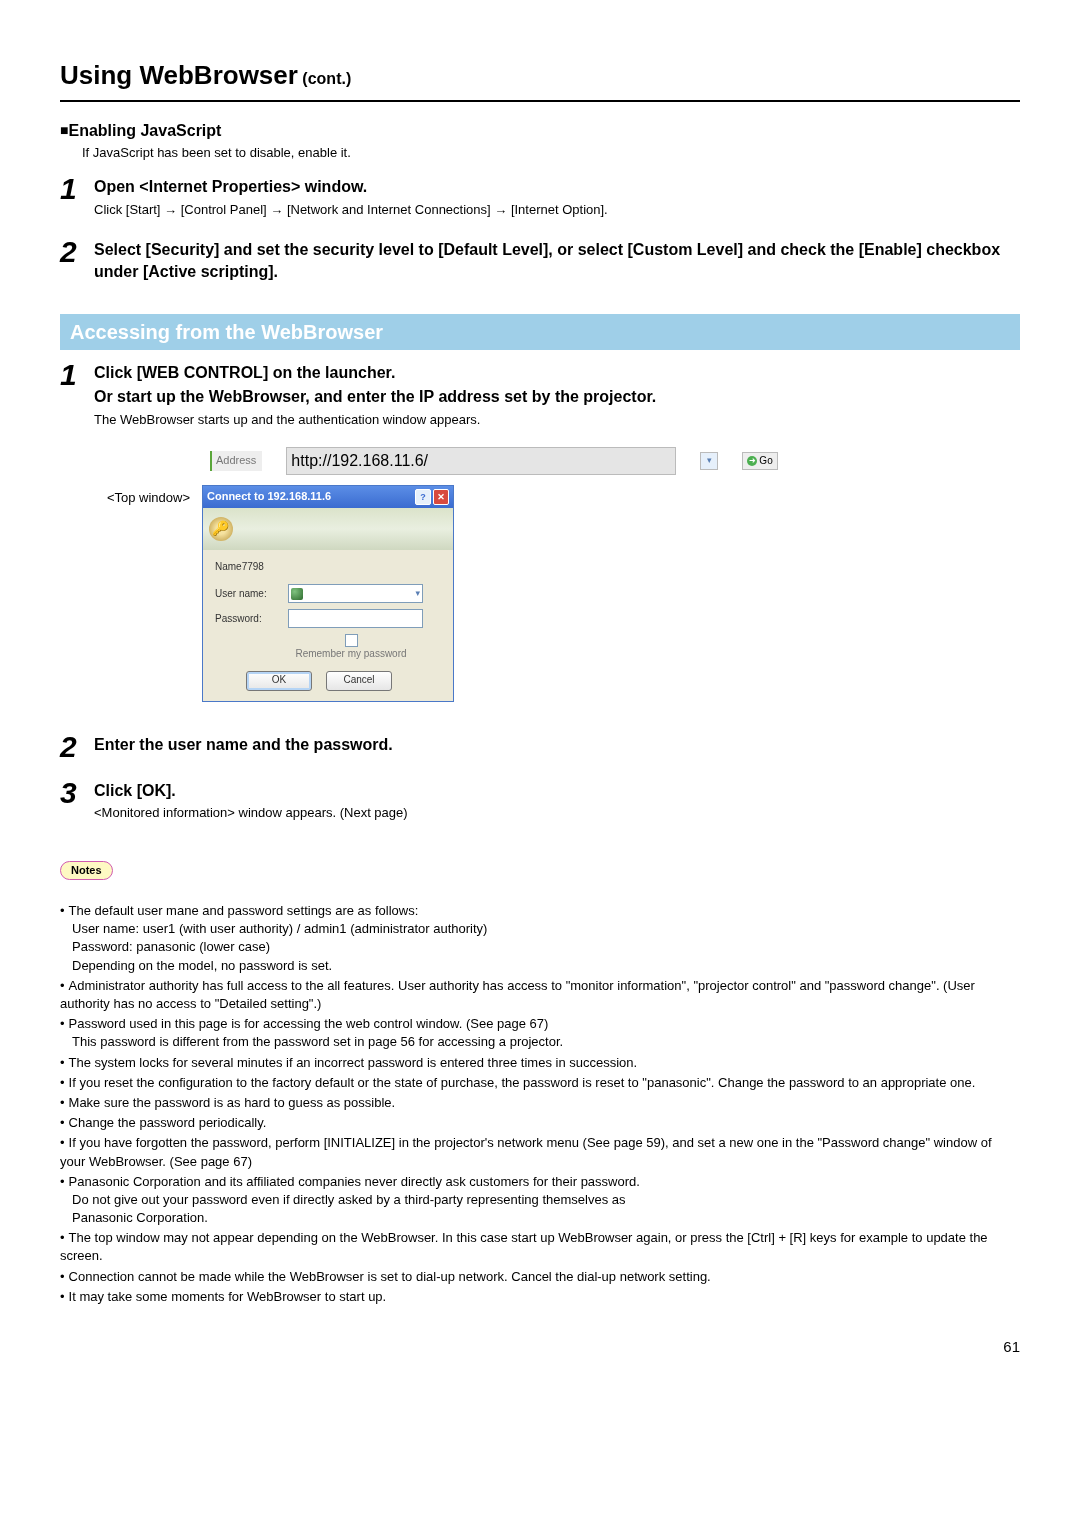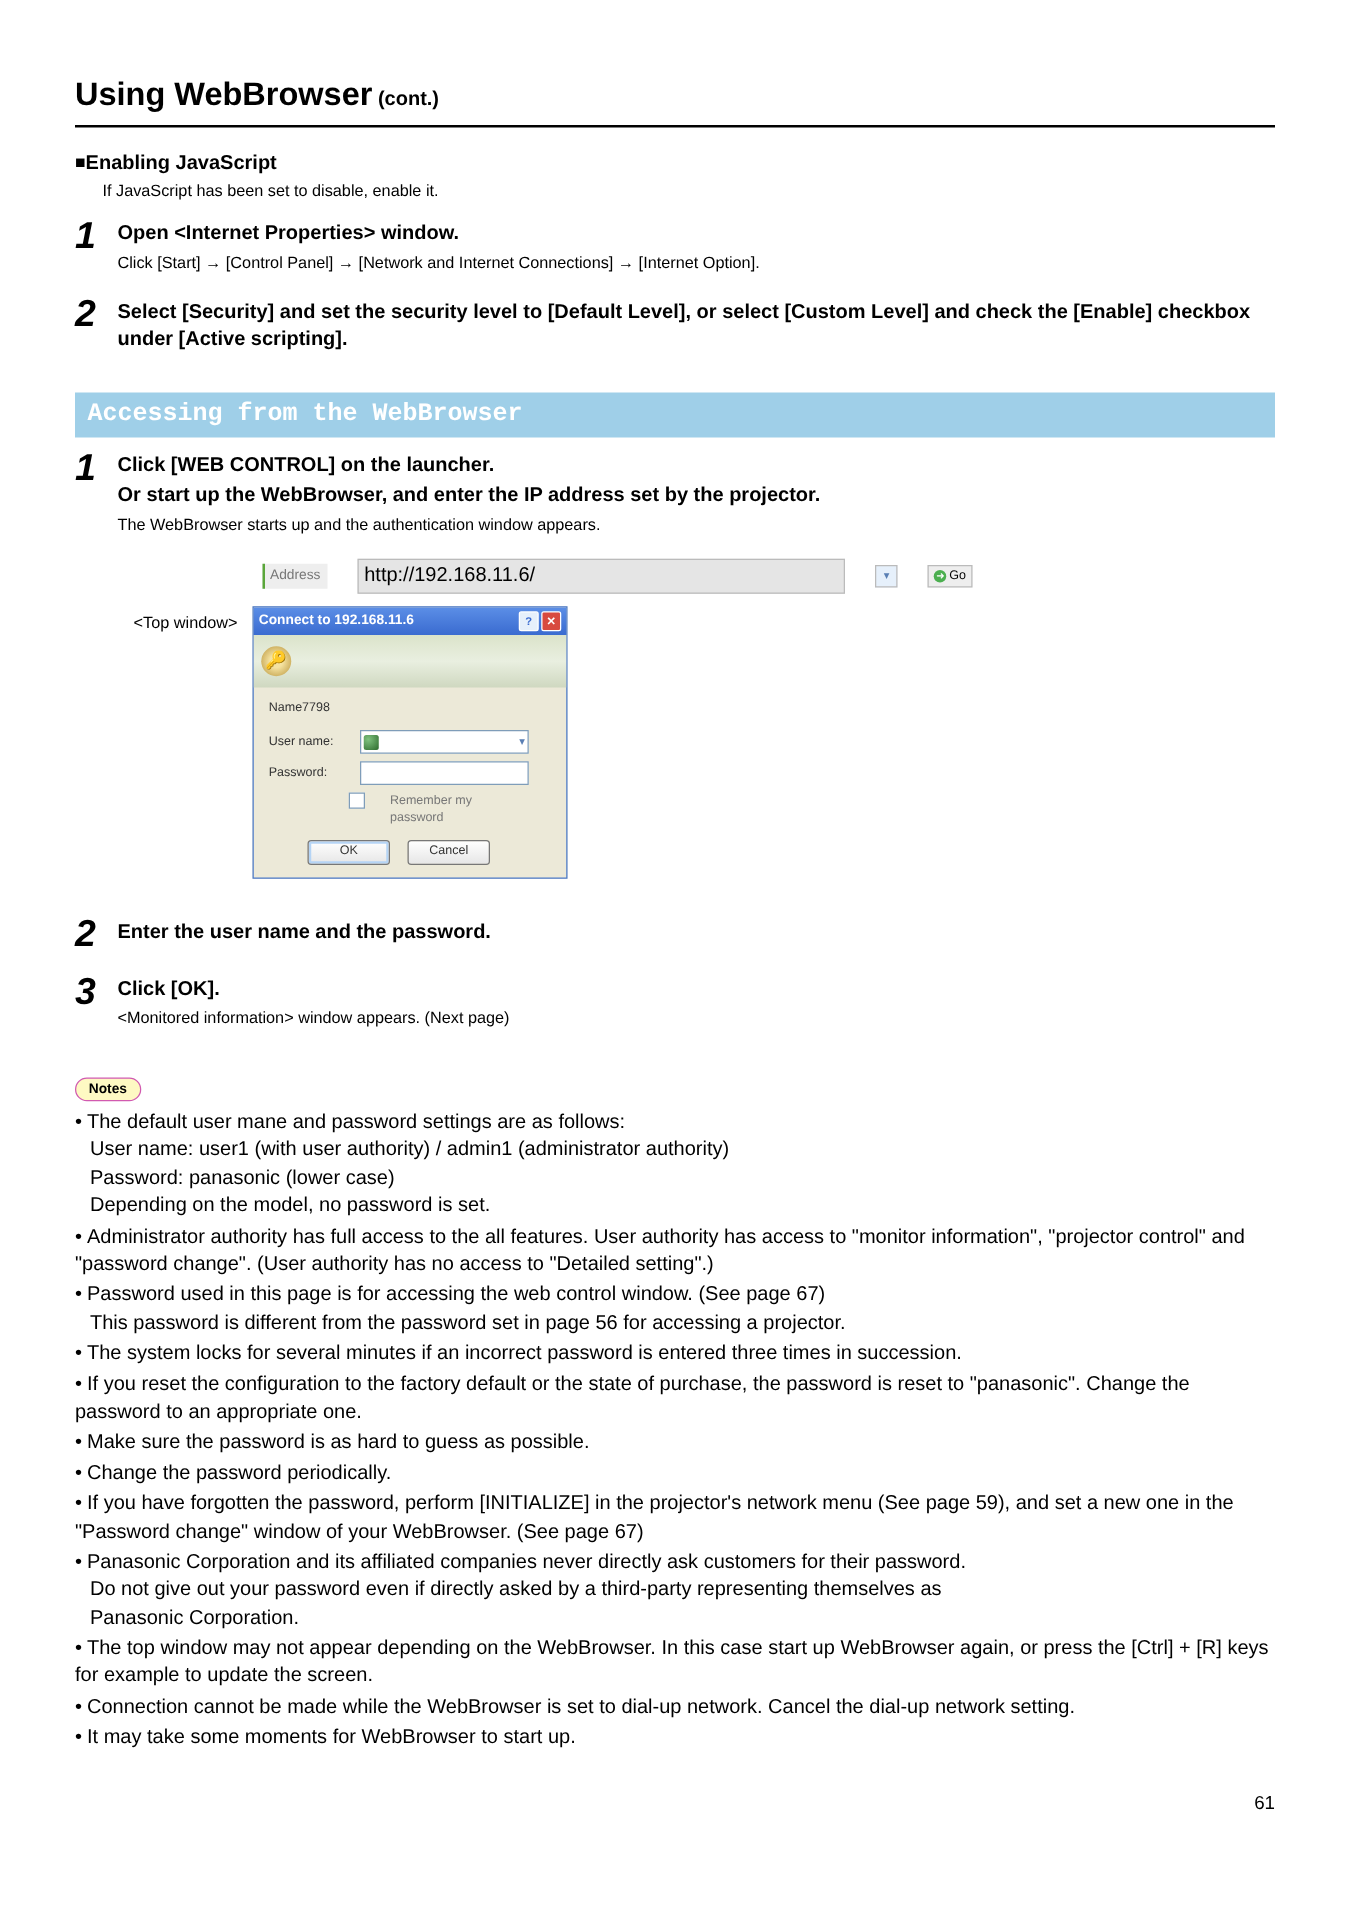--- a/index.html
+++ b/index.html
@@ -61,21 +61,20 @@
     font-size: 13px;
     margin: 2px 0;
   }
   .section-bar {
     background: #9fcfe8;
     color: #fff;
     font-size: 20px;
     font-weight: bold;
     padding: 4px 10px;
     margin: 28px 0 10px 0;
-    font-family: Liberation Mono, monospace;
   }
   .addr-bar-row {
     display: flex;
     align-items: center;
     gap: 24px;
     margin-left: 150px;
     margin-top: 16px;
     margin-bottom: 10px;
   }
   .addr-label {
@@ -201,23 +200,24 @@
   }
   .dlg-input .user-blip {
     width: 12px; height: 12px;
     background: radial-gradient(circle at 30% 30%, #7fc27f, #2d6a2d);
     border-radius: 2px;
   }
   .dlg-input .drop {
     color: #5a7fb4; font-size: 9px;
   }
   .dlg-check-row {
-    display:flex;align-items:flex-start;gap:20px;
+    display:flex;align-items:center;gap:0;
     margin: 6px 0 10px 64px;
     color:#777;
+    flex-direction:column;
   }
   .dlg-check {
     width:11px;height:11px;border:1px solid #7f9db9;background:#fff;
   }
   .dlg-btns {
     display:flex;justify-content:center;gap:14px;margin-bottom:2px;
   }
   .dlg-btn {
     border:1px solid #777;border-radius:3px;
     background:linear-gradient(#fff,#e6e6e6);
@@ -233,22 +233,22 @@
     background:#fef9c3;
     font-size:11px;
     font-weight:bold;
     padding: 1px 10px;
     margin-top:20px;
     margin-bottom:4px;
   }
   ul.notes {
     list-style: none;
     padding-left: 0;
-    font-size: 16px;
-    margin-top: 2px;
+    font-size: 13px;
+    margin-top: 18px;
   }
   ul.notes > li { margin-bottom: 2px; }
   ul.notes > li .bullet { padding-right: 4px; }
   ul.notes ul.sublines {
     list-style:none;padding-left:12px;margin:0;
   }
   .page-num {
     text-align:right;
     font-size:15px;
     margin-top:30px;

